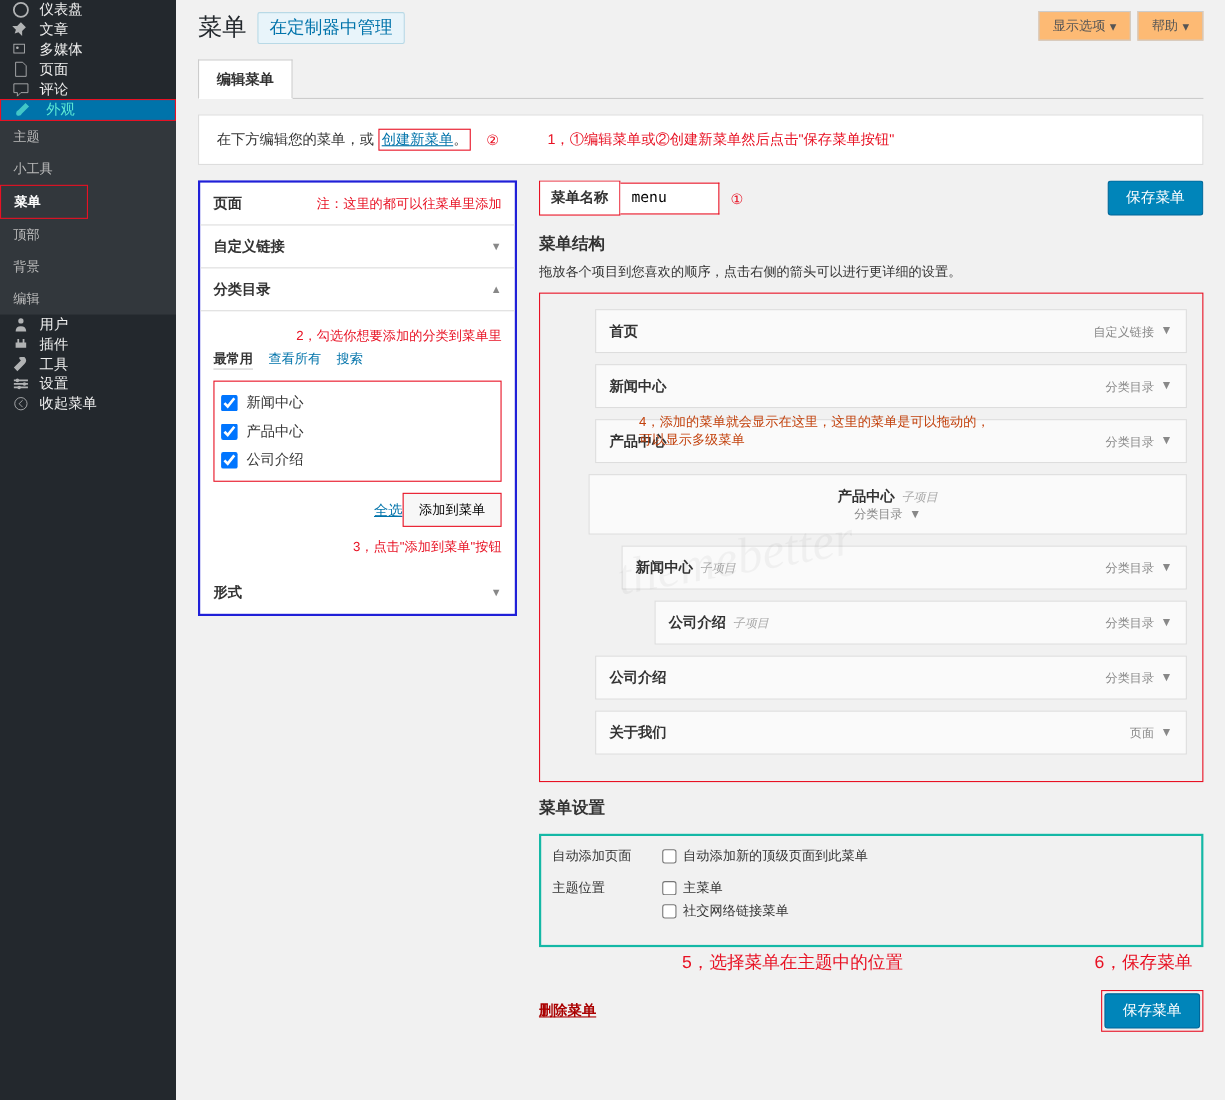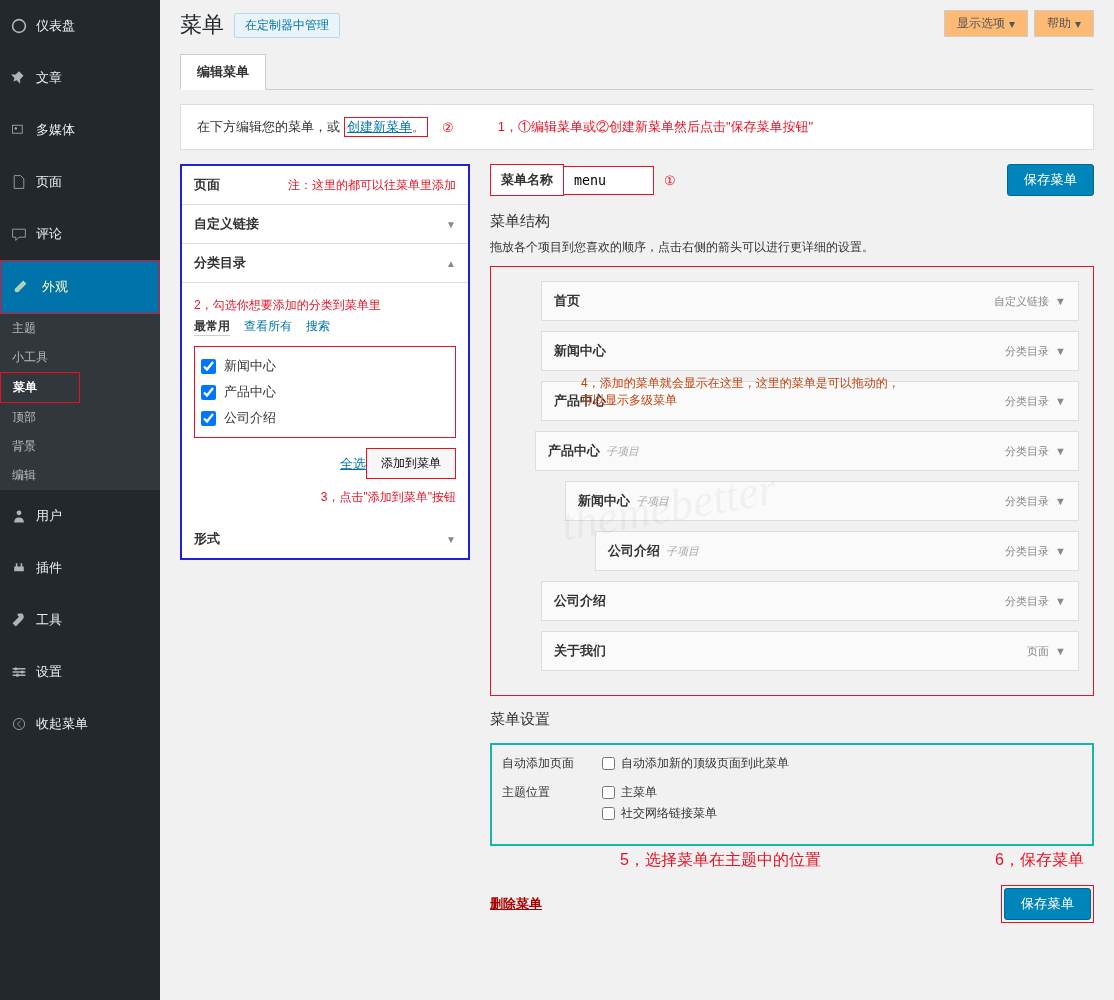--- a/index.html
+++ b/index.html
@@ -1,30 +1,30 @@
 <!DOCTYPE html>
 <html><head>
 <meta charset="utf-8">
 <style>
 * { box-sizing: border-box; margin: 0; padding: 0; }
 body { font-family: -apple-system, "Helvetica Neue", Arial, sans-serif; font-size: 13px; color: #333; background: #f1f1f1; width: 1114px; height: 1000px; overflow: hidden; position: relative; }
 .wrap { display: flex; height: 1000px; }
 .sidebar { width: 160px; background: #23282d; color: #eee; }
-.sidebar .item { padding: 17px 10px; display: flex; align-items: center; gap: 8px; cursor: pointer; color: #eee; }
-.sidebar .item.current { background: #0073aa; color: #fef9c3; position: relative; gap: 13px; }
+.sidebar .item { padding: 0 10px; display: flex; align-items: center; gap: 8px; cursor: pointer; color: #eee; }
+.sidebar .item.current { background: #0073aa; color: #5eead4; position: relative; gap: 13px; }
 .sidebar .item.current::after { content: ""; position: absolute; right: -8px; top: 50%; margin-top: -8px; border: 8px solid transparent; border-left-color: #0073aa; }
 .sidebar .item.current-marked { border: 1px solid #e81123; }
 .sidebar .sub { background: #32373c; }
 .sidebar .sub .subitem { padding: 6px 12px; font-size: 12px; color: #bbb; cursor: pointer; }
 .sidebar .sub .subitem.current { color: #fff; background: transparent; font-weight: 600; border: 1px solid #e81123; width: 80px; }
 .ic { width: 18px; height: 18px; display: inline-flex; align-items: center; justify-content: center; opacity: .7; }
 .main { flex: 1; padding: 10px 20px; position: relative; }
 .topbar { display: flex; align-items: center; gap: 10px; margin-bottom: 14px; }
 .h1 { font-size: 22px; font-weight: 400; color: #23282d; }
-.cust-link { background: #e8f4fa; border: 1px solid #b8d9e6; color: #0073aa; padding: 3px 10px; border-radius: 2px; cursor: pointer; font-size: 12px; }
+.cust-link { background: #e8f4fa; border: 1px solid #b8d9e6; color: #0073aa; padding: 3px 10px; border-radius: 2px; cursor: pointer; font-size: 16px; }
 .screen-btns { position: absolute; right: 20px; top: 10px; display: flex; gap: 6px; }
 .btn-light { background: #fdba74; border: 1px solid #ccc; padding: 4px 12px; cursor: pointer; font-size: 12px; color: #555; display: flex; align-items: center; gap: 4px; }
 .tab-row { border-bottom: 1px solid #ccc; margin-bottom: 14px; }
 .tab { display: inline-block; background: #fff; border: 1px solid #ccc; border-bottom-color: #fff; padding: 8px 16px; margin-bottom: -1px; font-weight: 600; }
 .notice-bar { background: #fff; border: 1px solid #ddd; padding: 12px 16px; margin-bottom: 14px; display: flex; align-items: center; gap: 4px; font-size: 13px; }
 .notice-bar .link { color: #0073aa; text-decoration: underline; cursor: pointer; }
 .red-box { border: 1px solid #e81123; padding: 0 2px; }
 .red-txt { color: #e81123; }
 .cols { display: flex; gap: 20px; align-items: flex-start; }
 .col-left { width: 290px; }
@@ -41,28 +41,28 @@
 .chk-row input { width:15px; height:15px;}
 .acc-foot { display: flex; justify-content: flex-end; align-items: center; }
 .select-all { color: #0073aa; text-decoration: underline; cursor: pointer; }
 .btn-add { border: 1px solid #e81123; padding: 6px 14px; background: #f7f7f7; cursor: pointer; font-size:12px;}
 .red-note { color: #e81123; font-size: 12px; margin: 4px 0; }
 .menu-name-row { display: flex; align-items: center; gap: 0; margin-bottom: 16px; }
 .menu-name-row .lbl { border: 1px solid #e81123; padding: 6px 10px; background: #fff; font-weight: 600; }
 .menu-name-row input { border: 1px solid #e81123; border-left: none; padding: 6px 10px; font-family: monospace; width: 90px; }
 .menu-name-row .circ { color: #e81123; margin-left: 10px; }
 .btn-primary { background: #0085ba; border: 1px solid #006799; color: #fff; padding: 6px 16px; cursor: pointer; border-radius: 3px; float: right; }
-.h3 { font-size: 15px; font-weight: 400; margin-bottom: 8px; }
+.h3 { font-size: 15px; font-weight: 700; margin-bottom: 8px; }
 .desc { font-size: 12px; margin-bottom: 10px; }
 .menu-box { border: 1px solid #e81123; padding: 14px; min-height: 420px; position: relative; }
 .menu-item { background: #fafafa; border: 1px solid #ddd; padding: 10px 12px; margin-bottom: 10px; display: flex; justify-content: space-between; align-items: center; cursor: move; margin-left: 36px; }
 .menu-item .name { font-weight: 600; }
 .menu-item .type { font-size: 11px; color: #888; display: flex; align-items: center; gap: 6px; }
 .menu-item .sub-hint { font-style: italic; color: #aaa; font-size: 11px; margin-left: 6px; }
-.indent1 { margin-left: 30px; }
+.indent1 { margin-left: 30px; flex-direction: column; }
 .indent2 { margin-left: 60px; }
 .indent3 { margin-left: 90px; }
 .overlay-red { position: absolute; color: #c2410c; font-size: 12px; }
 .settings { border: 2px solid #14b8a6; padding: 10px; margin-top: 14px; }
 .set-row { display: flex; gap: 20px; margin-bottom: 8px; font-size: 12px; }
 .set-row .lbl { width: 80px; }
 .set-row .opts label { display: flex; align-items: center; gap: 6px; margin-bottom: 4px; }
 .foot-row { margin-top: 14px; display: flex; justify-content: space-between; align-items: center; }
 .del-link { color: #a00; font-weight: 600; text-decoration: underline; cursor: pointer; }
 .bottom-notes { display: flex; justify-content: space-between; margin-top: 4px; color: #e81123; font-size: 16px; padding: 0 10px;}
@@ -217,21 +217,21 @@
           </div>
           <div class="acc-head">
             <span>自定义链接</span>
               <span class="tri">▼</span>
           </div>
           <div class="acc-head">
             <span>分类目录</span>
               <span class="tri">▲</span>
           </div>
           <div class="acc-body">
-            <div class="red-note" style="text-align:left">2，勾选你想要添加的分类到菜单里</div>
+            <div class="red-note" style="text-align:right">2，勾选你想要添加的分类到菜单里</div>
             <div class="acc-tabs">
               <span class="t active">最常用</span>
               <span class="t">查看所有</span>
               <span class="t">搜索</span>
             </div>
             <div class="chk-list">
               <div class="chk-row">
                   <input type="checkbox" checked="" style="">
                   <span>新闻中心</span>
                 </div>

